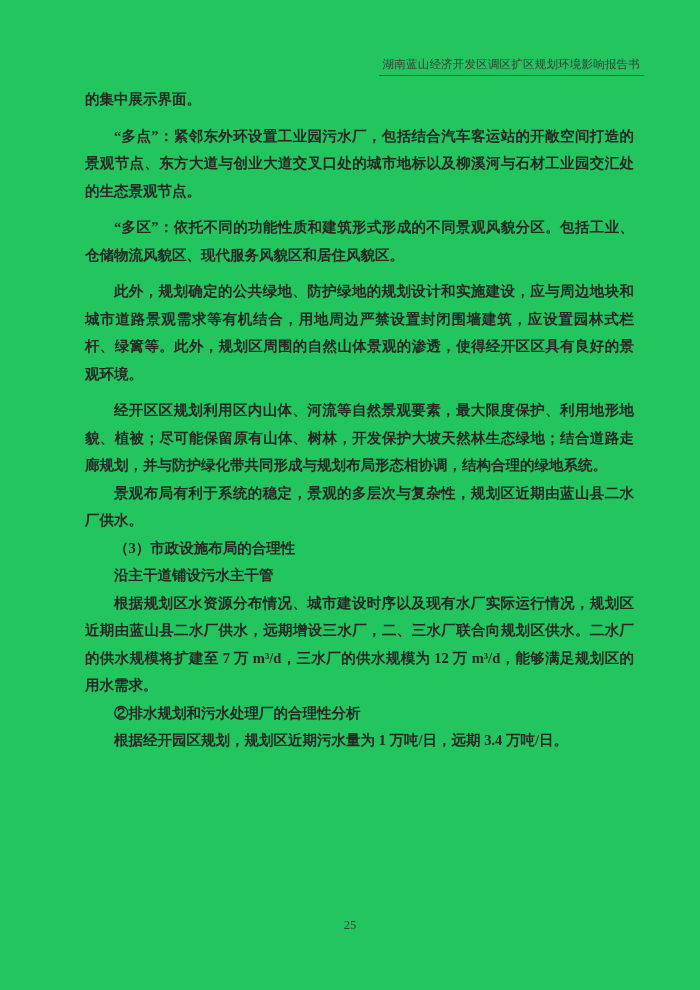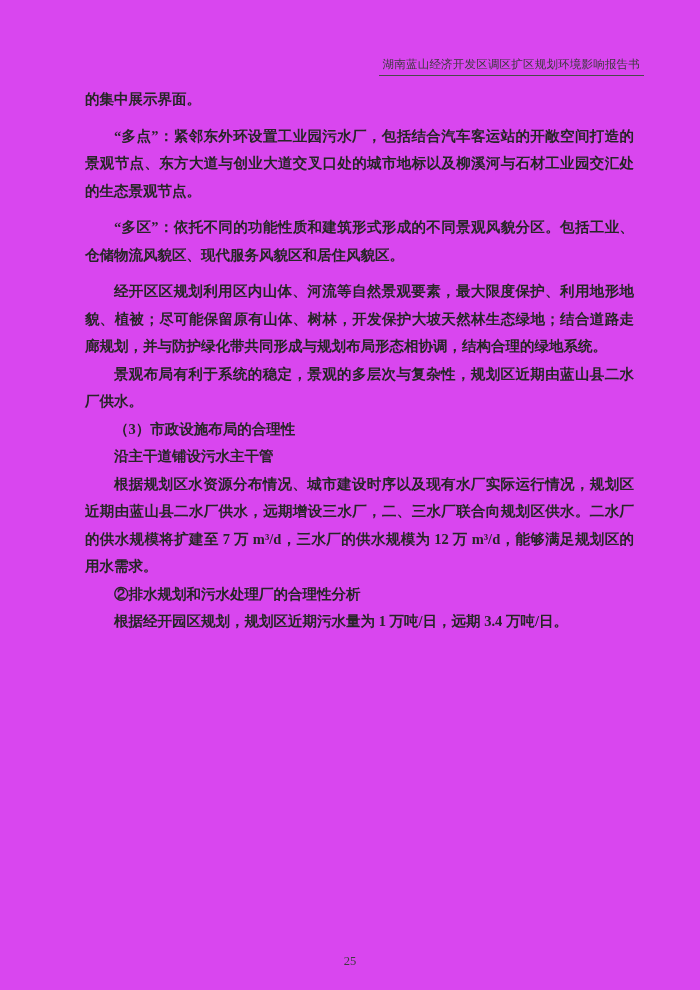--- a/index.html
+++ b/index.html
@@ -9,21 +9,21 @@
   body {
     width: 700px;
     height: 990px;
     background: #f2f2f0;
     font-family: "Liberation Serif", "DejaVu Serif", serif;
   }
   .page {
     position: relative;
     width: 700px;
     height: 990px;
-    background: #d946ef;
+    background: #22c55e;
     overflow: hidden;
     color: #2b2b2b;
   }
   .running-head {
     position: absolute;
     top: 57px;
     right: 56px;
     font-size: 11.5px;
     letter-spacing: 0.2px;
     color: #3a3a3a;
@@ -48,39 +48,40 @@
     font-weight: bold;
   }
   .content p.indent {
     text-indent: 2em;
   }
   .content p.gap {
     margin-top: 9px;
   }
   .page-footer {
     position: absolute;
-    top: 954px;
+    top: 918px;
     left: 0;
     width: 700px;
     text-align: center;
     font-size: 12.5px;
     color: #3d3d3d;
   }
 </style>
 </head>
 <body>
 
 <div class="page">
 
   <div class="running-head">湖南蓝山经济开发区调区扩区规划环境影响报告书</div>
 
   <div class="content">
     <p class="para">的集中展示界面。</p>
     <p class="para indent gap">“多点”：紧邻东外环设置工业园污水厂，包括结合汽车客运站的开敞空间打造的景观节点、东方大道与创业大道交叉口处的城市地标以及柳溪河与石材工业园交汇处的生态景观节点。</p>
     <p class="para indent gap">“多区”：依托不同的功能性质和建筑形式形成的不同景观风貌分区。包括工业、仓储物流风貌区、现代服务风貌区和居住风貌区。</p>
+    <p class="para indent gap">此外，规划确定的公共绿地、防护绿地的规划设计和实施建设，应与周边地块和城市道路景观需求等有机结合，用地周边严禁设置封闭围墙建筑，应设置园林式栏杆、绿篱等。此外，规划区周围的自然山体景观的渗透，使得经开区区具有良好的景观环境。</p>
     <p class="para indent gap">经开区区规划利用区内山体、河流等自然景观要素，最大限度保护、利用地形地貌、植被；尽可能保留原有山体、树林，开发保护大坡天然林生态绿地；结合道路走廊规划，并与防护绿化带共同形成与规划布局形态相协调，结构合理的绿地系统。</p>
     <p class="para indent">景观布局有利于系统的稳定，景观的多层次与复杂性，规划区近期由蓝山县二水厂供水。</p>
     <p class="para indent">（3）市政设施布局的合理性</p>
     <p class="para indent">沿主干道铺设污水主干管</p>
     <p class="para indent">根据规划区水资源分布情况、城市建设时序以及现有水厂实际运行情况，规划区近期由蓝山县二水厂供水，远期增设三水厂，二、三水厂联合向规划区供水。二水厂的供水规模将扩建至 7 万 m³/d，三水厂的供水规模为 12 万 m³/d，能够满足规划区的用水需求。</p>
     <p class="para indent">②排水规划和污水处理厂的合理性分析</p>
     <p class="para indent">根据经开园区规划，规划区近期污水量为 1 万吨/日，远期 3.4 万吨/日。</p>
   </div>
 
   <div class="page-footer">

